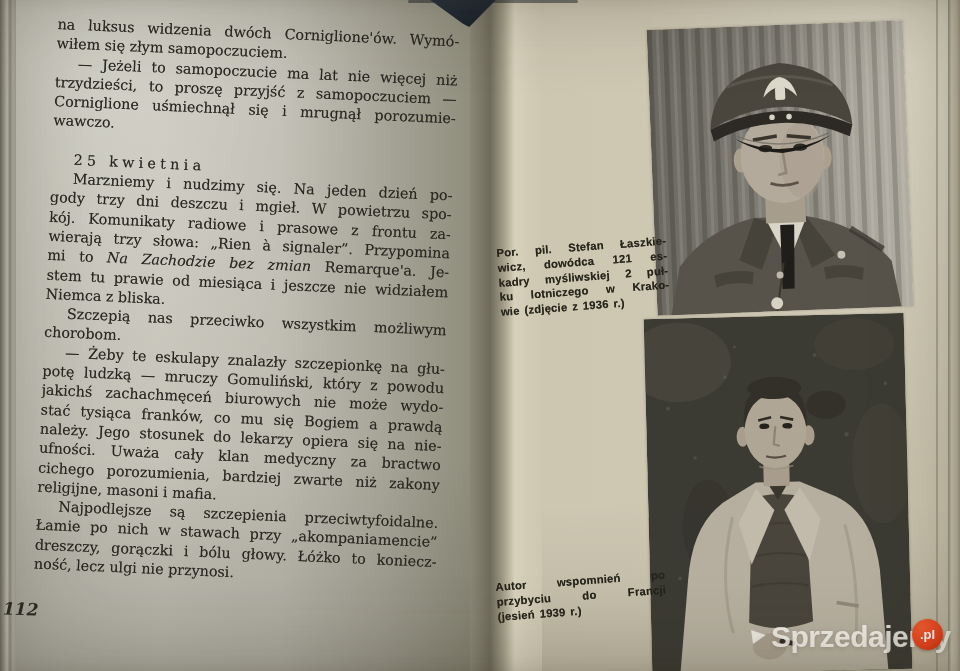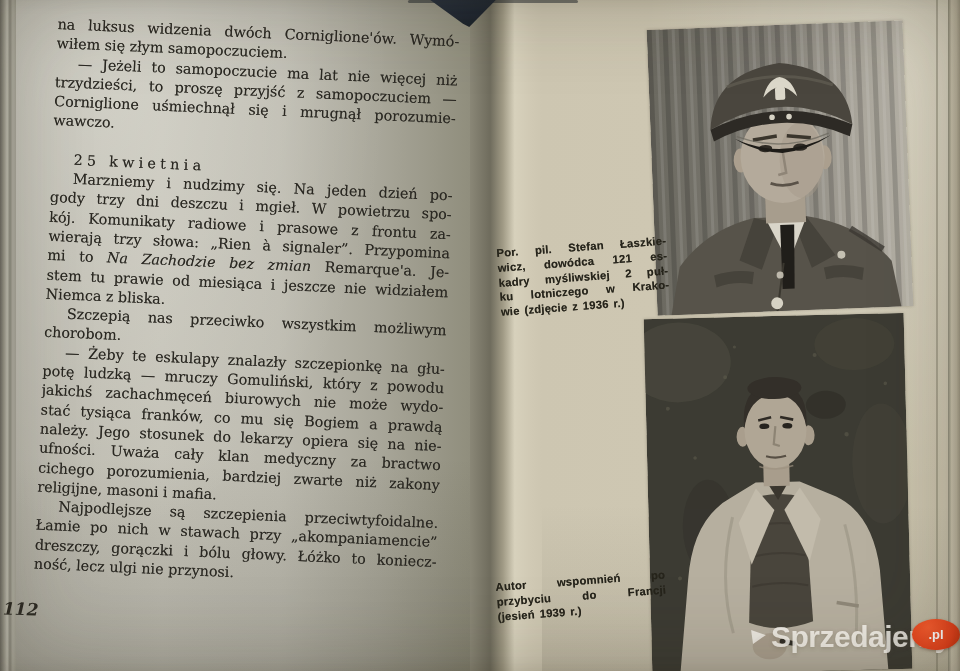--- a/index.html
+++ b/index.html
@@ -102,21 +102,21 @@
     transform:rotate(-8deg);
   }
   .wm-text{
     position:absolute;left:771px;top:620px;
     font-family:"Liberation Sans",sans-serif;font-weight:bold;
     font-size:30px;letter-spacing:-0.5px;
     color:rgba(252,250,244,.82);
     text-shadow:0 1px 4px rgba(90,80,60,.30);
   }
   .wm-badge{
-    position:absolute;left:912px;top:619px;width:48px;height:31px;
+    position:absolute;left:912px;top:619px;width:31px;height:31px;
     border-radius:50%;
     background:radial-gradient(circle at 35% 28%, #f65c2e, #e6401a 65%, #c22f0b);
     color:#fff;font-family:"Liberation Sans",sans-serif;font-weight:bold;
     font-size:13px;display:flex;align-items:center;justify-content:center;
     box-shadow:0 1px 3px rgba(60,30,10,.35);
   }
 </style>
 </head>
 <body>
 

